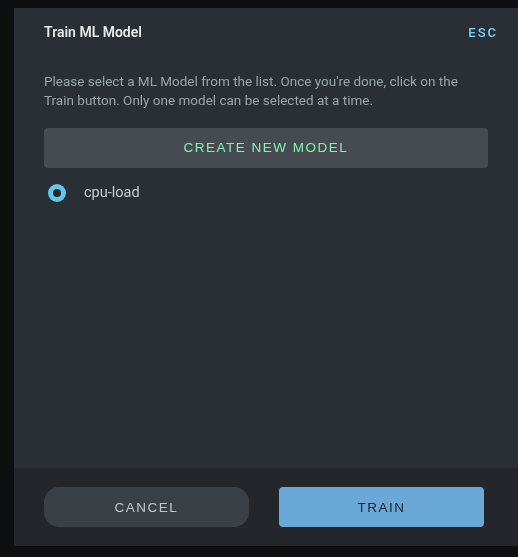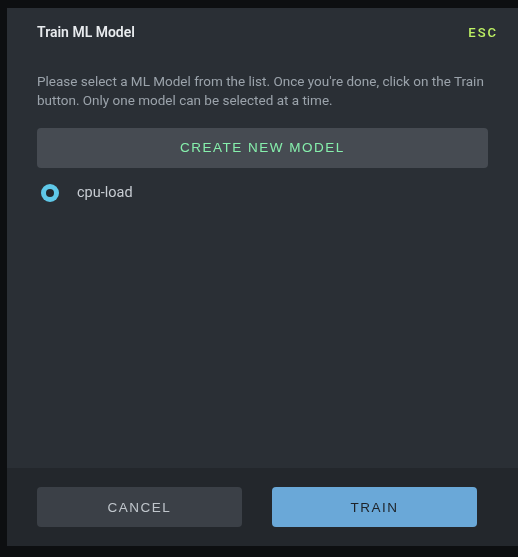--- a/index.html
+++ b/index.html
@@ -16,21 +16,21 @@
     overflow: hidden;
     position: relative;
   }
   .backdrop {
     position: absolute;
     inset: 0;
     background: #0d0f11;
   }
   .modal {
     position: absolute;
-    left: 7px;
+    left: 14px;
     top: 8px;
     right: 0;
     height: 538px;
     background: #2a2f35;
     display: flex;
     flex-direction: column;
     border-radius: 0;
   }
   .modal-header {
     display: flex;
@@ -38,21 +38,21 @@
     justify-content: space-between;
     padding: 14px 20px 14px 30px;
     height: 48px;
   }
   .modal-title {
     color: #e8ebee;
     font-size: 14px;
     font-weight: 600;
   }
   .esc-label {
-    color: #bef264;
+    color: #7dd3fc;
     font-size: 13px;
     letter-spacing: 2px;
     font-weight: 500;
   }
   .modal-body {
     flex: 1;
     padding: 16px 30px 10px 30px;
     display: flex;
     flex-direction: column;
     overflow: hidden;
@@ -171,20 +171,21 @@
     border-radius: 4px;
     font-size: 13.5px;
     letter-spacing: 1.5px;
     font-weight: 500;
     cursor: pointer;
   }
   .cancel-btn {
     width: 205px;
     background: #3b4047;
     color: #c0c6cc;
+    border-radius: 15px;
   }
   .train-btn {
     width: 205px;
     background: #6aa8d8;
     color: #1e2329;
   }
 </style>
 </head>
 <body>
 

